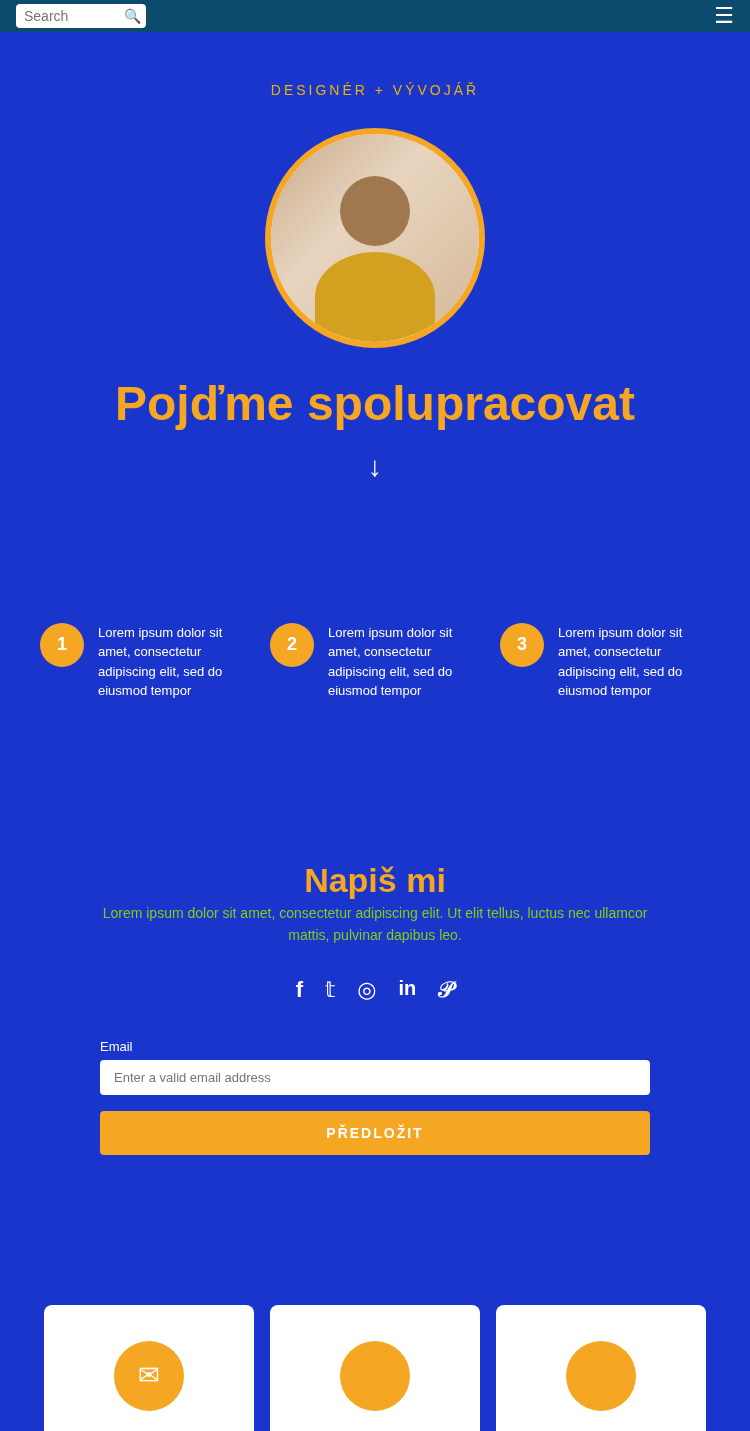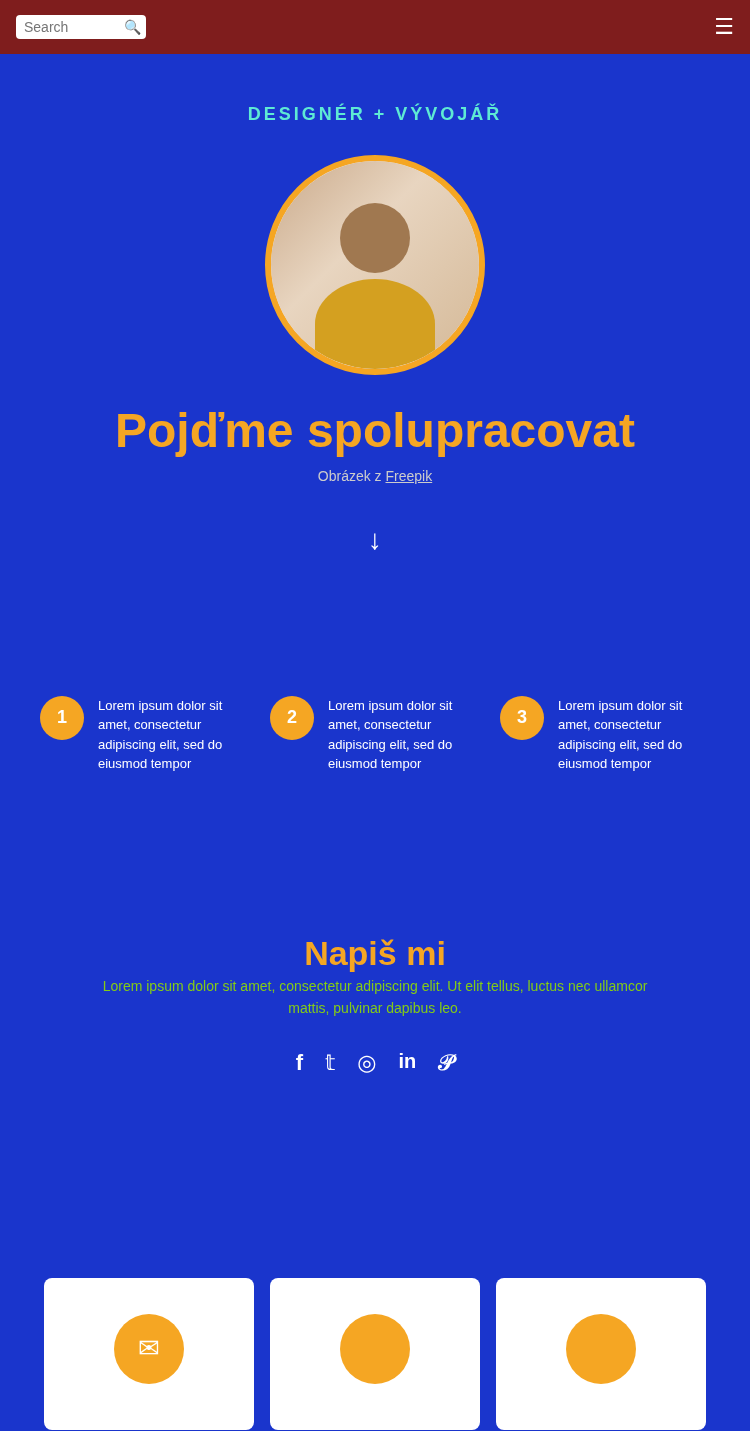--- a/index.html
+++ b/index.html
@@ -1,25 +1,25 @@
 <!DOCTYPE html>
 <html><head>
   <meta charset="utf-8">
   <style>
     * { margin: 0; padding: 0; box-sizing: border-box; }
     body { font-family: Arial, sans-serif; width: 750px; min-height: 1431px; background: #fff; }
 
     
     .navbar {
-      background: #7f1d1d;
+      background: #0c4a6e;
       display: flex;
       align-items: center;
       justify-content: space-between;
       padding: 8px 16px;
-      height: 54px;
+      height: 32px;
     }
     .search-box {
       display: flex;
       align-items: center;
       background: #fff;
       border-radius: 4px;
       padding: 4px 8px;
       width: 130px;
     }
     .search-box input {
@@ -34,24 +34,24 @@
     .hamburger-icon { color: #fff; font-size: 22px; cursor: pointer; }
 
     
     .hero {
       background: #1a35cc;
       text-align: center;
       padding: 50px 40px 60px;
       color: white;
     }
     .hero-subtitle {
-      font-size: 18px;
+      font-size: 14px;
       letter-spacing: 3px;
-      color: #5eead4;
-      font-weight: 700;
+      color: #eab308;
+      font-weight: 400;
       text-transform: uppercase;
       margin-bottom: 30px;
     }
     .avatar-wrapper {
       width: 220px;
       height: 220px;
       border-radius: 50%;
       border: 6px solid #F5A623;
       overflow: hidden;
       margin: 0 auto 30px;
@@ -263,23 +263,20 @@
   </div>
   <span class="hamburger-icon">☰</span>
 </nav>
 
 <section class="hero">
   <p class="hero-subtitle">DESIGNÉR + VÝVOJÁŘ</p>
   <div class="avatar-wrapper">
     <div class="avatar-img"></div>
   </div>
   <h1 class="hero-title">Pojďme spolupracovat</h1>
-  <p class="hero-caption">
-    Obrázek z <a href="#">Freepik</a>
-  </p>
   <div class="arrow-down">↓</div>
 </section>
 
 <div class="section-divider" style="height:40px;"></div>
 
 <section class="steps-section">
   <div class="steps-grid">
     <div class="step-item">
       <div class="step-number">1</div>
       <p class="step-text">Lorem ipsum dolor sit amet, consectetur adipiscing elit, sed do eiusmod tempor</p>
@@ -303,21 +300,26 @@
 
   <div class="social-icons">
     <a class="social-icon" href="#" style="font-size:22px;font-weight:700;">f</a>
     <a class="social-icon" href="#" style="font-size:22px;">𝕥</a>
     <a class="social-icon" href="#" style="font-size:22px;">◎</a>
     <a class="social-icon" href="#" style="font-size:20px;font-weight:700;">in</a>
     <a class="social-icon" href="#" style="font-size:22px;font-weight:700;">𝒫</a>
   </div>
 
   <div class="form-row">
-  </div>
+    <div class="form-group">
+      <label>Email</label>
+      <input type="email" placeholder="Enter a valid email address" style="">
+    </div>
+  </div>
+  <button class="submit-btn">PŘEDLOŽIT</button>
 </section>
 
 <div class="section-divider" style="height:40px;"></div>
 
 <section class="cards-section">
   <div class="cards-grid">
 
     <div class="card">
       <div class="card-icon-circle">✉</div>
 

